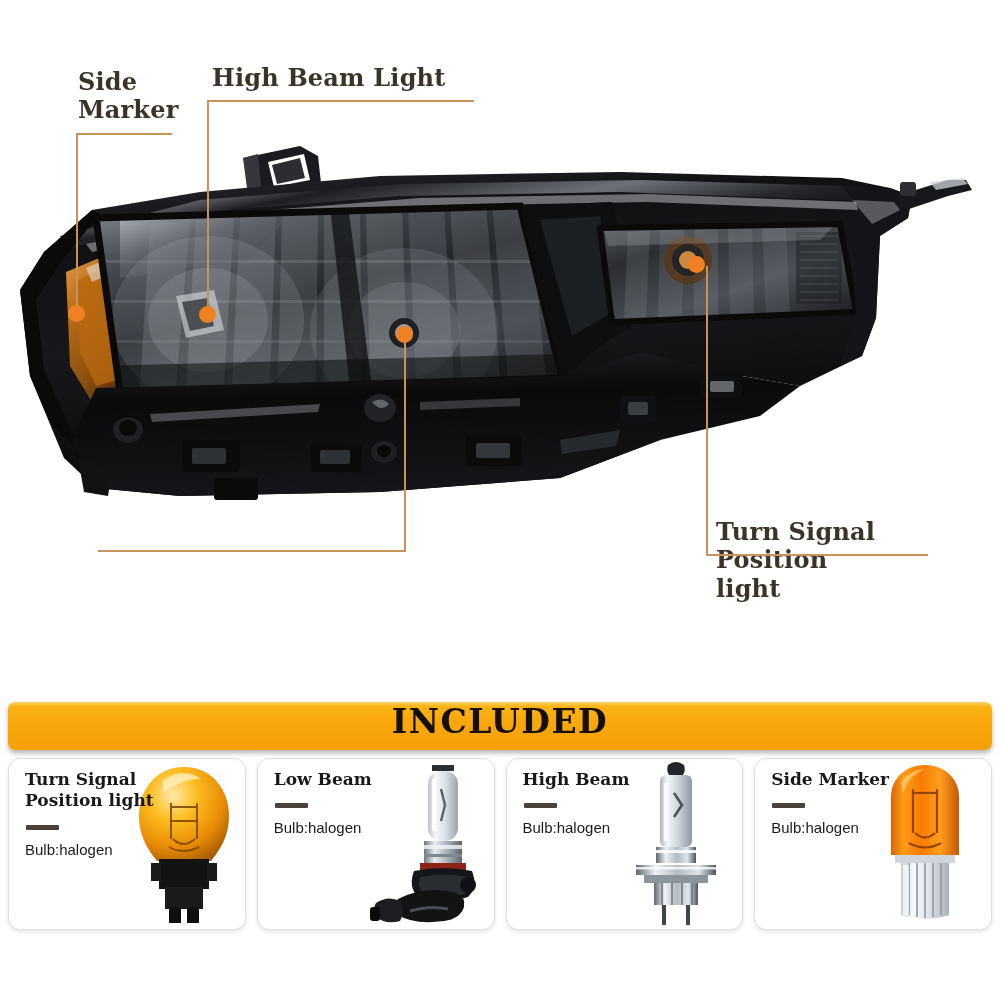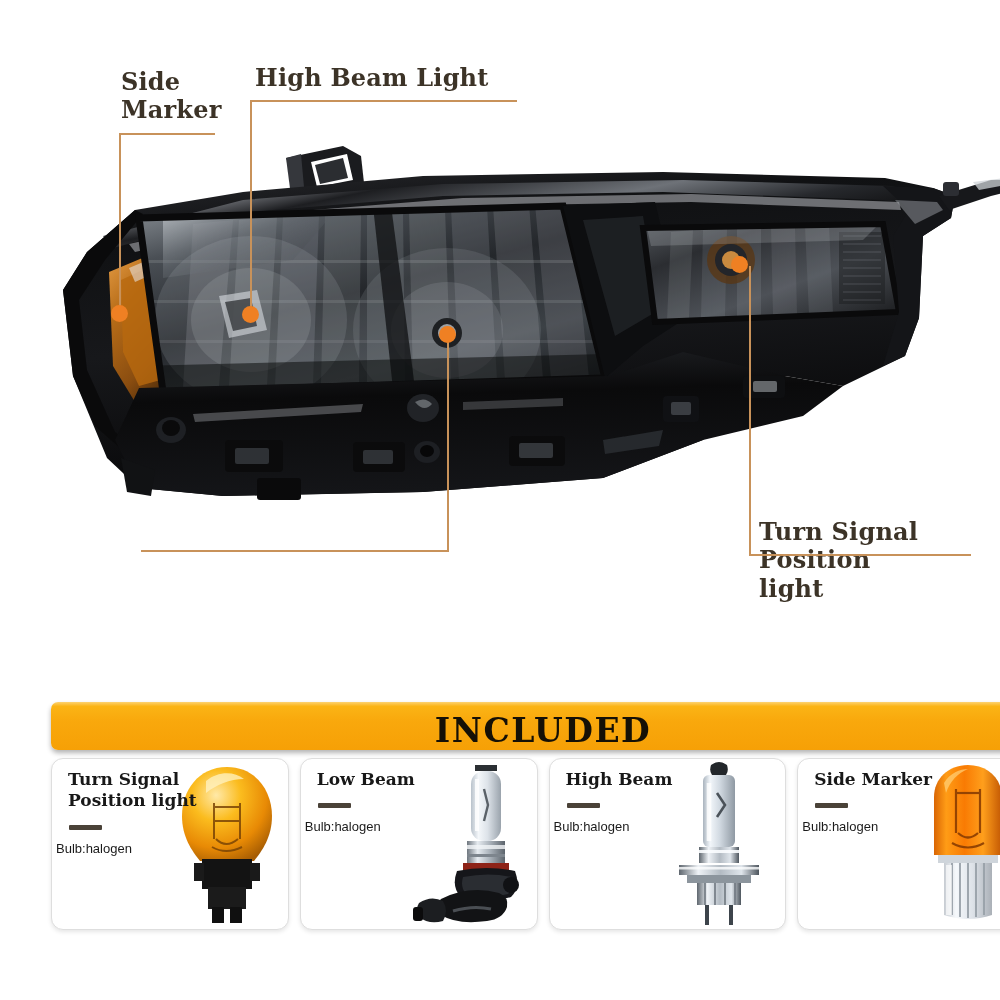--- a/index.html
+++ b/index.html
@@ -2,21 +2,21 @@
 <html><head>
 <meta charset="utf-8">
 <style>
   * { box-sizing: border-box; margin: 0; padding: 0; }
   html, body {
     width: 1000px; height: 1000px;
     background: #ffffff;
     font-family: "Liberation Sans", sans-serif;
     overflow: hidden;
   }
-  #stage { position: relative; width: 900px; height: 1000px; background:#fff;margin-left:43px; }
+  #stage { position: relative; width: 900px; height: 1000px; background:#fff; }
 
   
   .callout {
     position: absolute;
     font-family: "DejaVu Serif", serif;
     font-weight: 700;
     color: #3c3327;
     letter-spacing: .2px;
     line-height: 1.18;
     white-space: pre-line;
@@ -37,21 +37,21 @@
   
   #lamp { position: absolute; left: 0; top: 140px; width: 1000px; height: 380px; }
 
   
   #banner {
     position: absolute; left: 8px; top: 702px;
     width: 984px; height: 48px;
     border-radius: 7px;
     background: linear-gradient(180deg,#fdd271 0%,#fbb415 9%,#f9a80c 40%,#f6a006 100%);
     box-shadow: 0 3px 5px rgba(0,0,0,.30);
-    display: flex; align-items: flex-end; justify-content: center;
+    display: flex; align-items: flex-start; justify-content: center;
   }
   #banner-text {
     font-family: "DejaVu Serif", serif;
     font-weight: 700;
     font-size: 33px;
     color: #151006;
     letter-spacing: 1.5px;
   }
 
   
@@ -80,23 +80,23 @@
     z-index: 3;
   }
   .card-rule {
     position: absolute; left: 17px;
     width: 33px; height: 5px;
     border-radius: 1px;
     background: #4a4238;
     z-index: 3;
   }
   .card-sub {
-    position: absolute; left: 4px;
+    position: absolute; left: 16px;
     font-family: "Liberation Sans", sans-serif;
-    font-size: 13px;
+    font-size: 15px;
     color: #1b1b1b;
     z-index: 3;
   }
   .card.one .card-rule { top: 66px; }
   .card.one .card-sub  { top: 82px; }
   .card.two .card-rule, .card.three .card-rule, .card.four .card-rule { top: 44px; }
   .card.two .card-sub,  .card.three .card-sub,  .card.four .card-sub  { top: 60px; }
 
   .bulb-art { position: absolute; right: 6px; bottom: 2px; z-index: 2; }
 </style>

